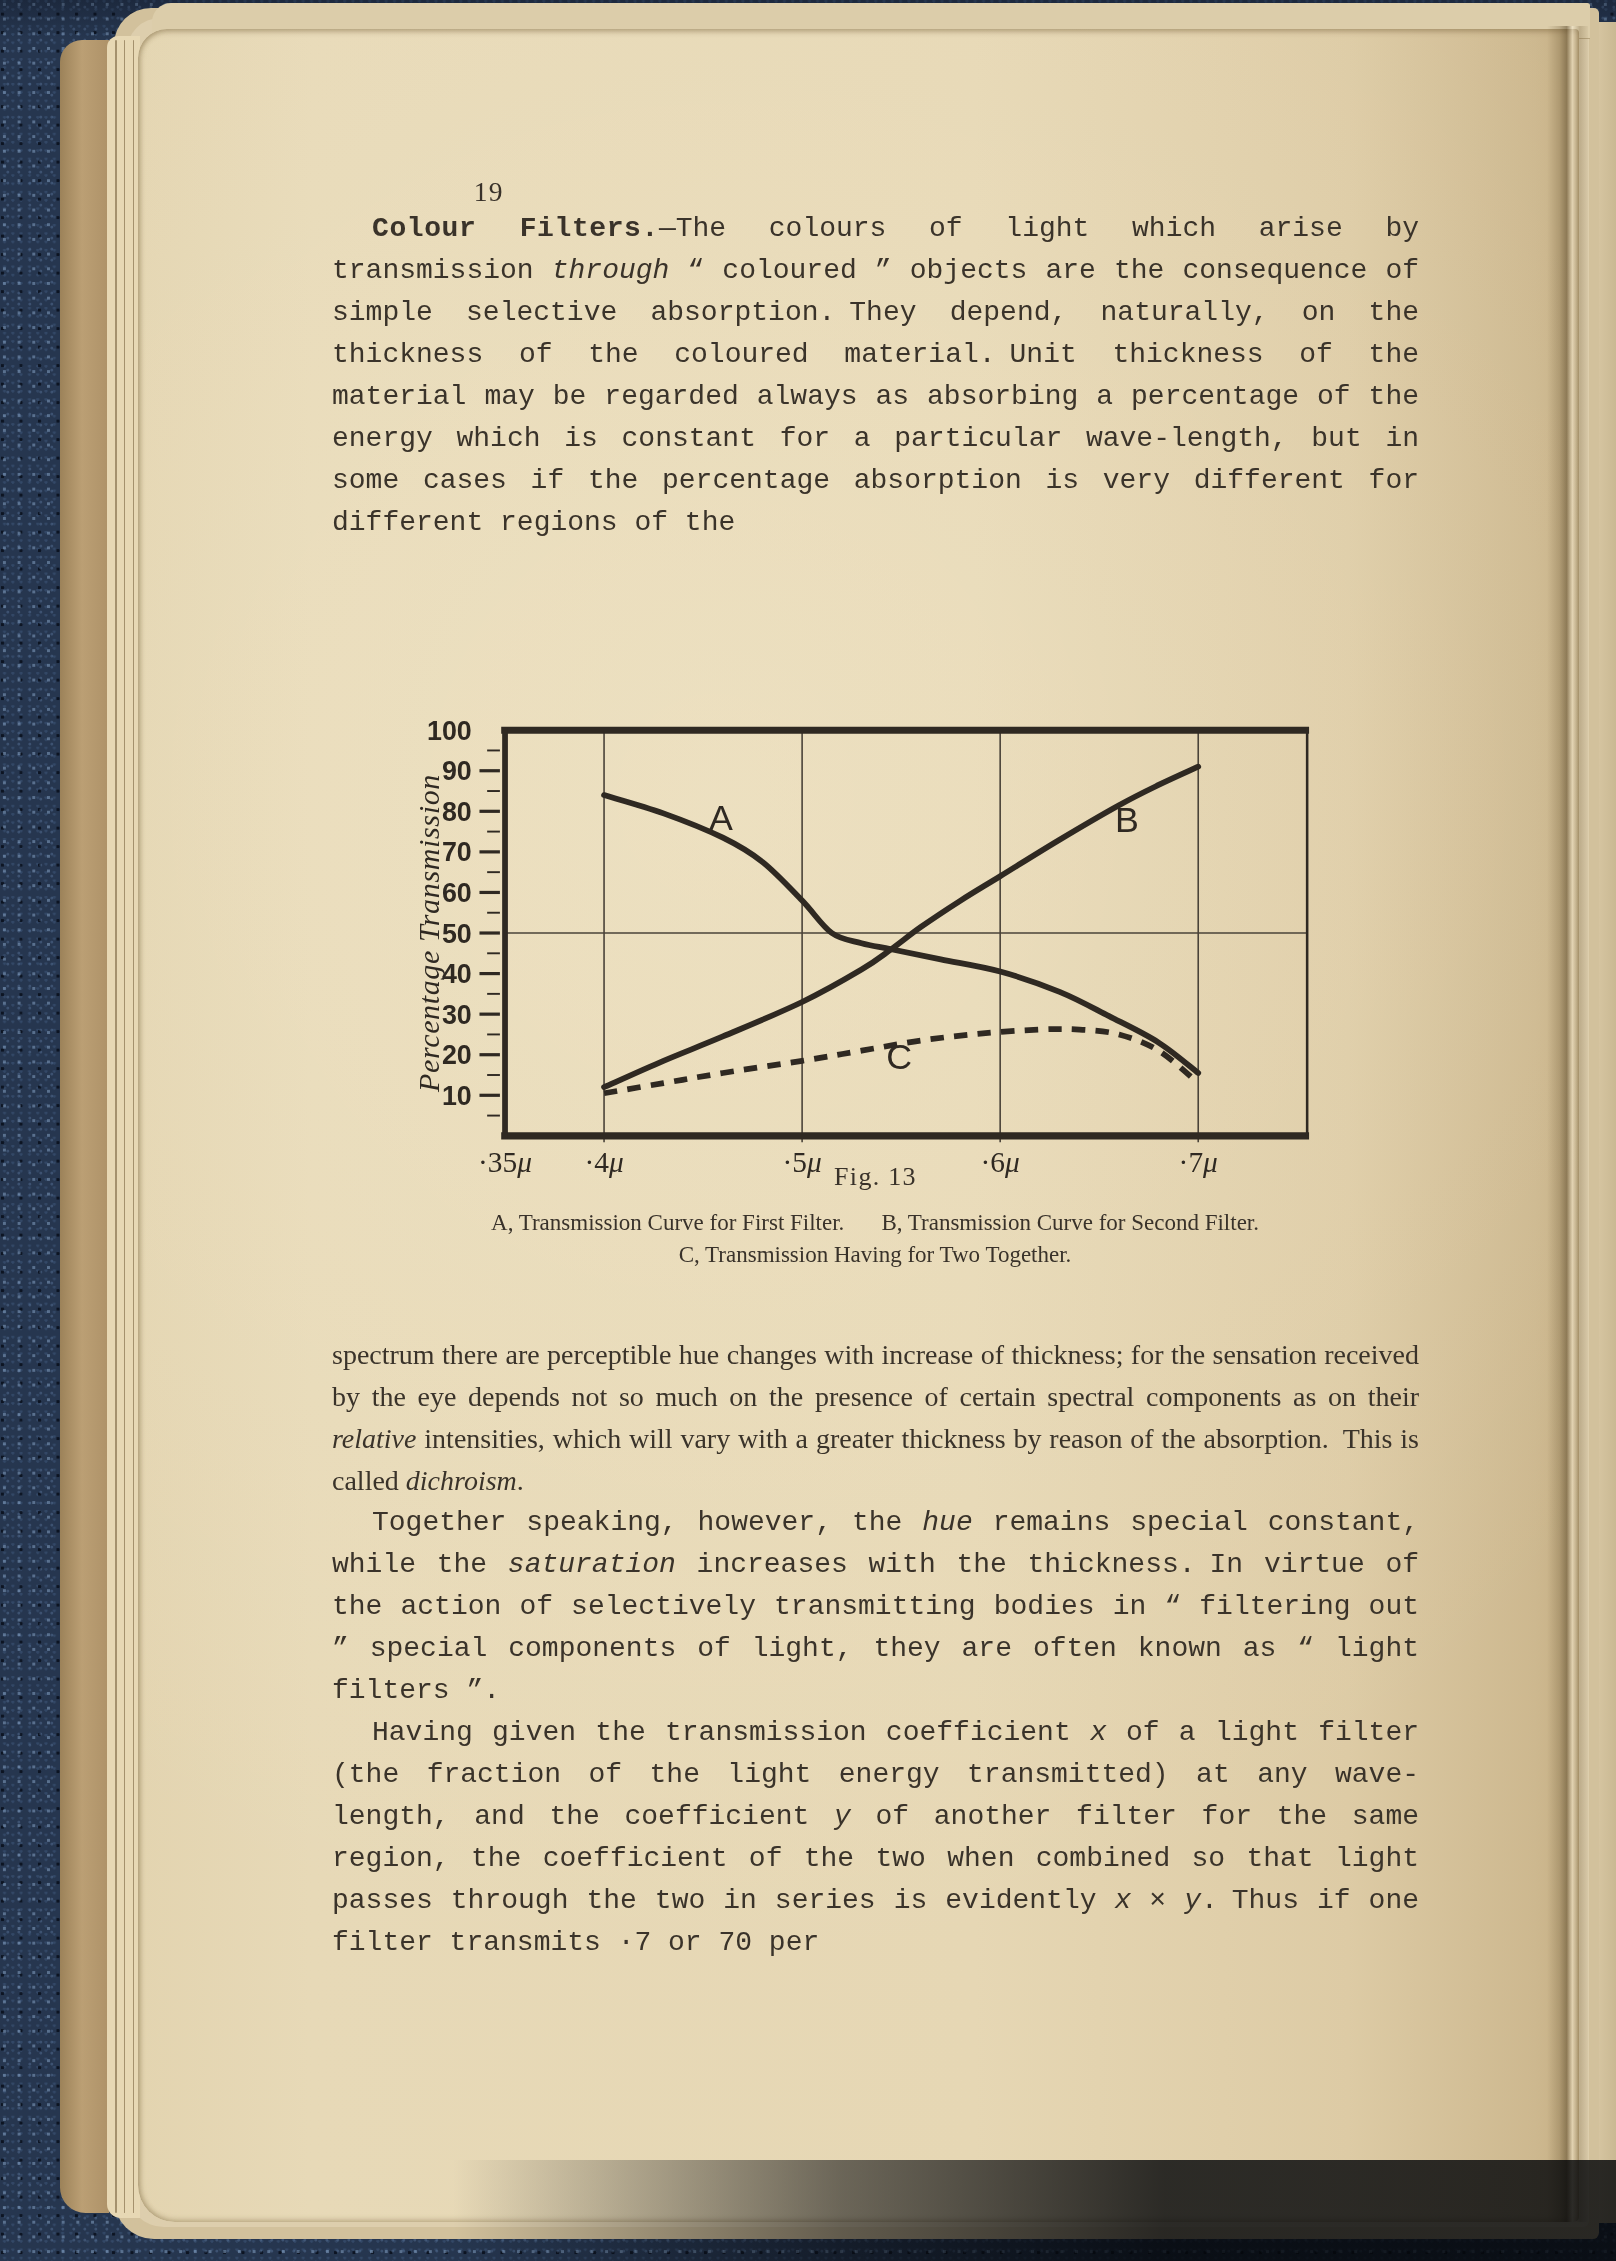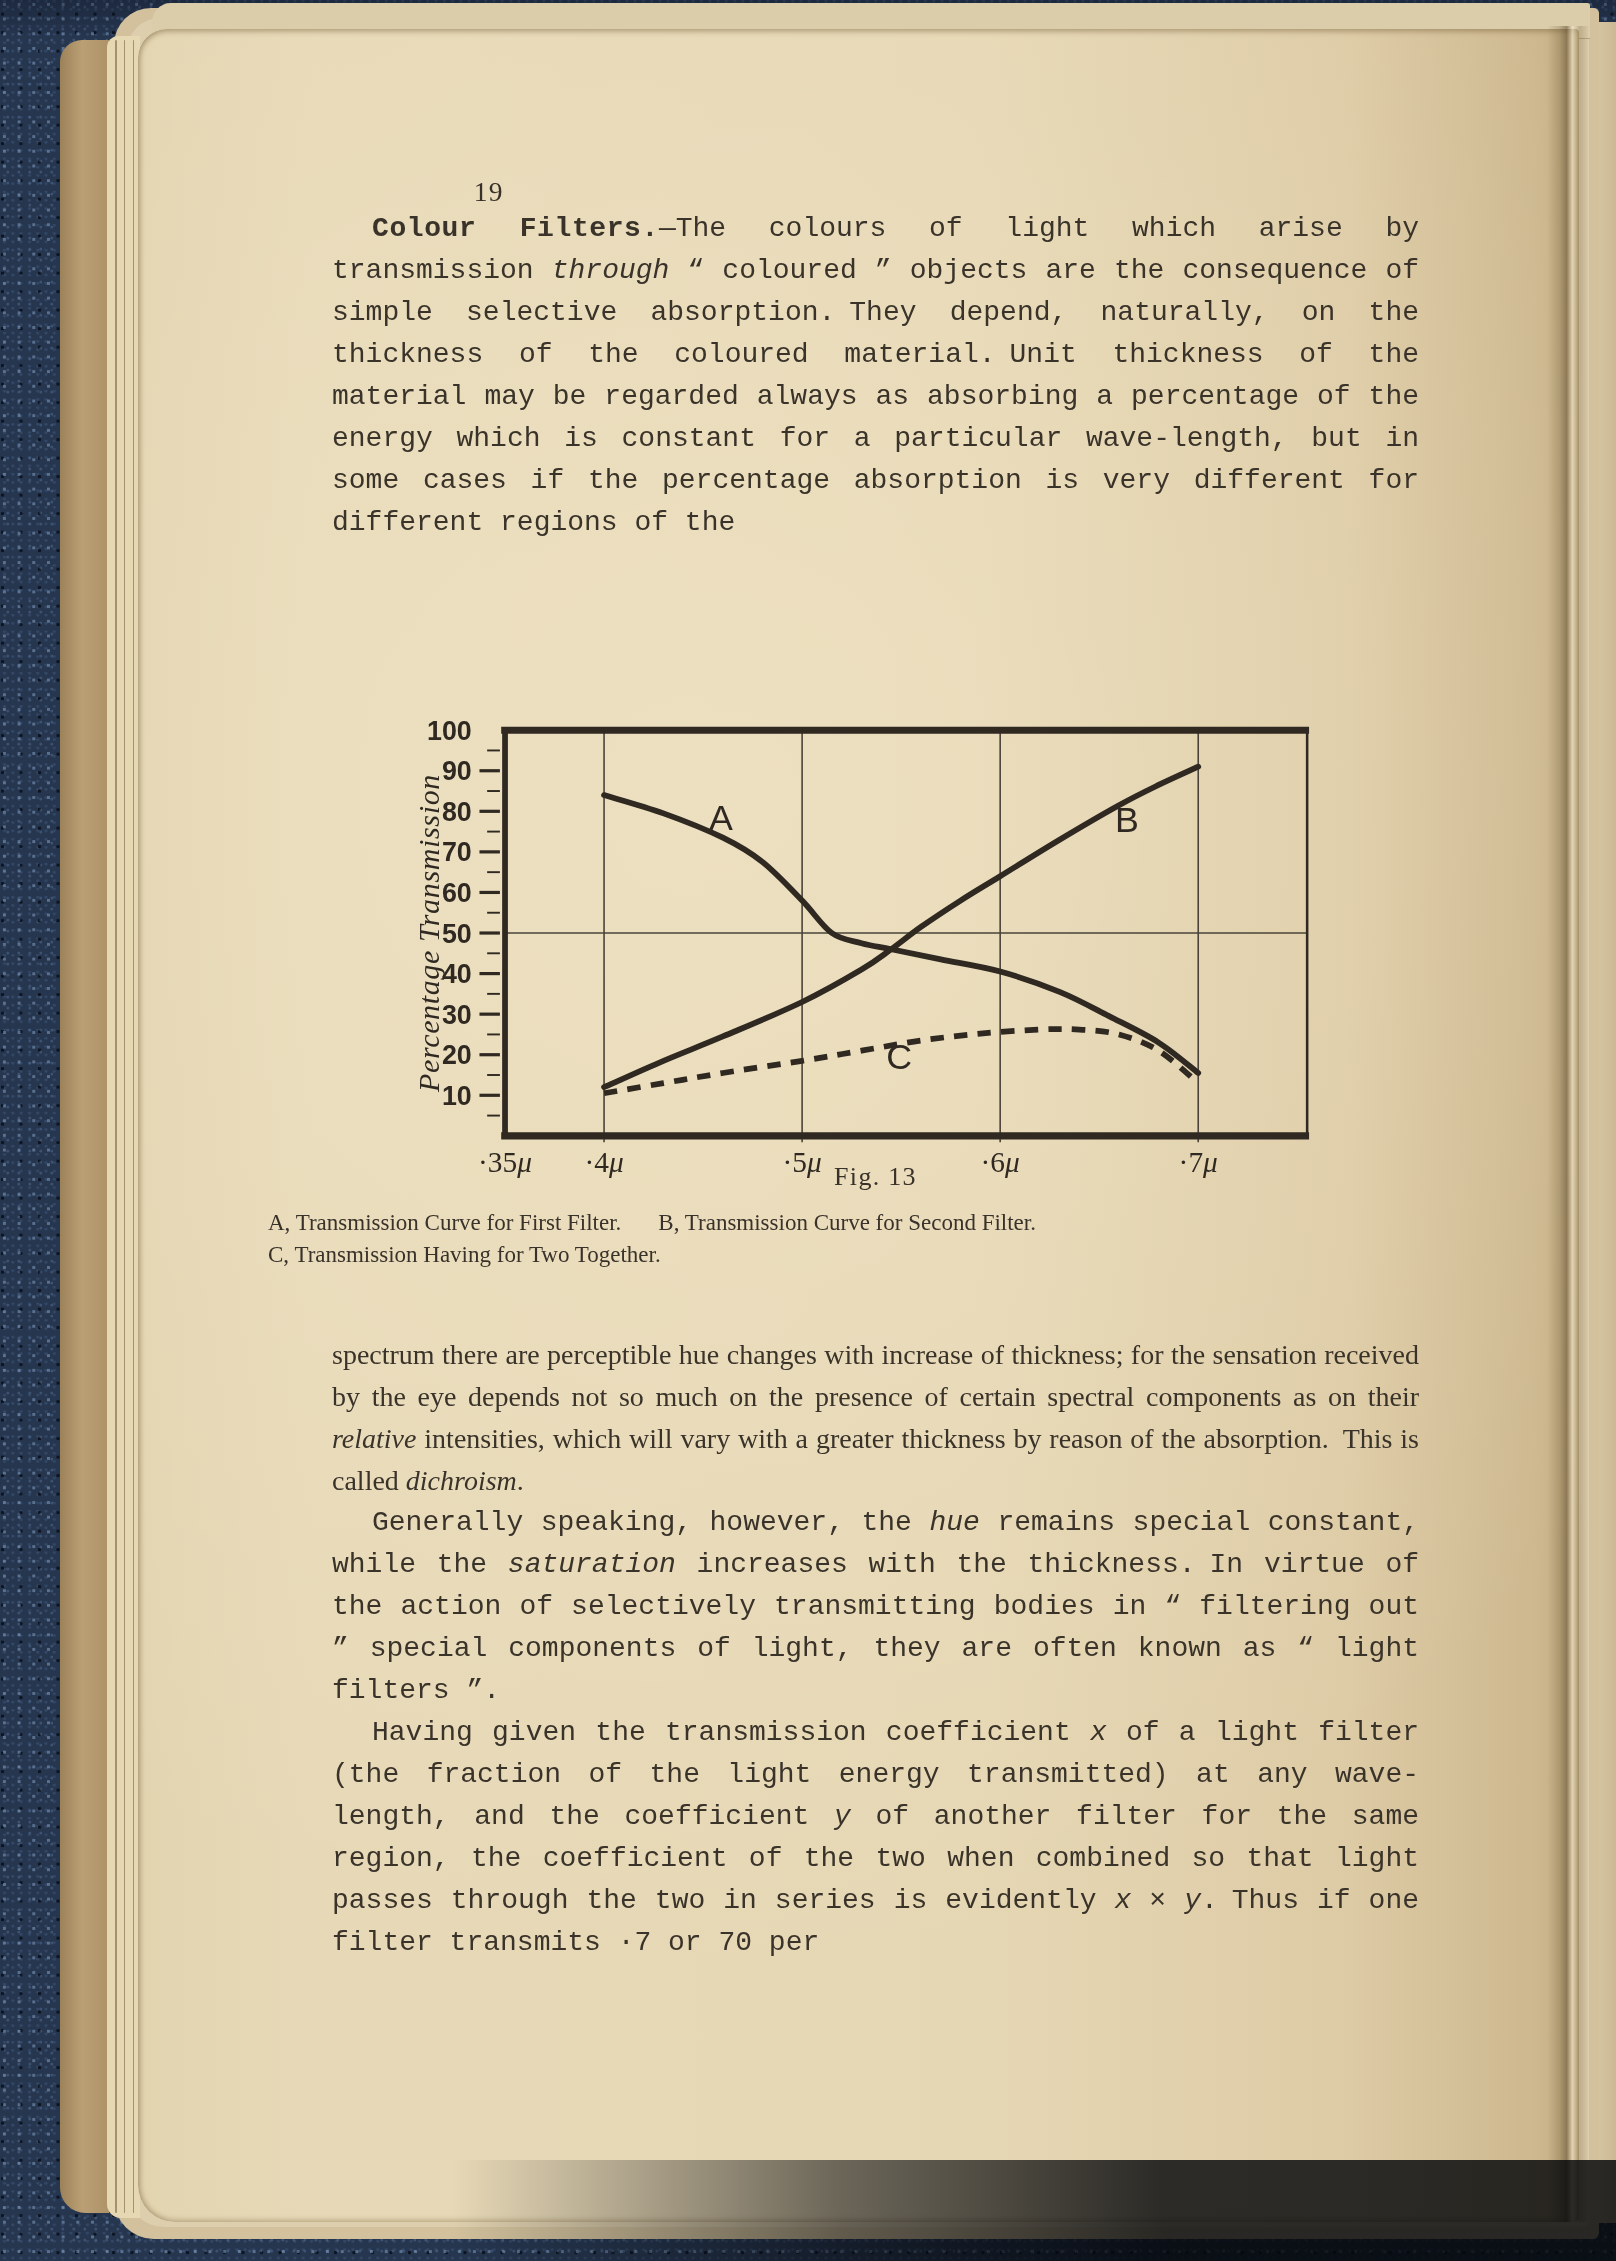--- a/index.html
+++ b/index.html
@@ -54,21 +54,21 @@
   .text-bottom{top:1310px;margin-top:24px;}
   .para{margin:0;}
   .para.indent{text-indent:40px;font-family:Liberation Mono, monospace;}
   .it{font-style:italic;}
   .bd{font-weight:bold;letter-spacing:0.6px;}
 
   
   .chart-wrap{position:absolute;left:406px;top:698px;width:920px;height:486px;}
   .fig-caption{position:absolute;left:332px;top:1162px;width:1087px;text-align:center;
     font-family:"Liberation Serif",serif;font-size:26px;letter-spacing:1.3px;color:#39322a;}
-  .legend{position:absolute;left:268px;width:1214px;
+  .legend{position:absolute;left:268px;width:1214px;text-align:center;
     font-family:"Liberation Serif",serif;font-size:23px;color:#39322a;}
   .legend-1{top:1210px;}
   .legend-2{top:1242px;}
   .legend .gap{margin-left:37px;}
 </style>
 </head>
 <body>
 
 <div class="stage">
   <div class="cover"></div>
@@ -149,20 +149,20 @@
       </svg>
   </div>
   <div class="fig-caption">Fig. 13</div>
   <div class="legend legend-1">
     <span>A, Transmission Curve for First Filter.</span><span class="gap">B, Transmission Curve for Second Filter.</span>
   </div>
   <div class="legend legend-2">C, Transmission Having for Two Together.</div>
 
   <div class="text-block text-bottom" id="text-bottom">
       <p class="para"><span>spectrum there are perceptible hue changes with increase of thickness; for the sensation received by the eye depends not so much on the presence of certain spectral components as on their </span><span class="it">relative</span><span> intensities, which will vary with a greater thickness by reason of the absorption. This is called </span><span class="it">dichroism</span><span>.</span></p>
-      <p class="para indent"><span>Generally speaking, however, the </span><span class="it">hue</span><span> remains special constant, while the </span><span class="it">saturation</span><span> increases with the thickness. In virtue of the action of selectively transmitting bodies in “ filtering out ” special components of light, they are often known as “ light filters ”.</span></p>
+      <p class="para indent"><span>Together speaking, however, the </span><span class="it">hue</span><span> remains special constant, while the </span><span class="it">saturation</span><span> increases with the thickness. In virtue of the action of selectively transmitting bodies in “ filtering out ” special components of light, they are often known as “ light filters ”.</span></p>
       <p class="para indent"><span>Having given the transmission coefficient </span><span class="it">x</span><span> of a light filter (the fraction of the light energy transmitted) at any wave-length, and the coefficient </span><span class="it">y</span><span> of another filter for the same region, the coefficient of the two when combined so that light passes through the two in series is evidently </span><span class="it">x</span><span> × </span><span class="it">y</span><span>. Thus if one filter transmits ·7 or 70 per</span></p>
     </div>
 
   <div class="crease"></div>
   <div class="cover-shade"></div>
 </div>
 
 
 </body></html>

